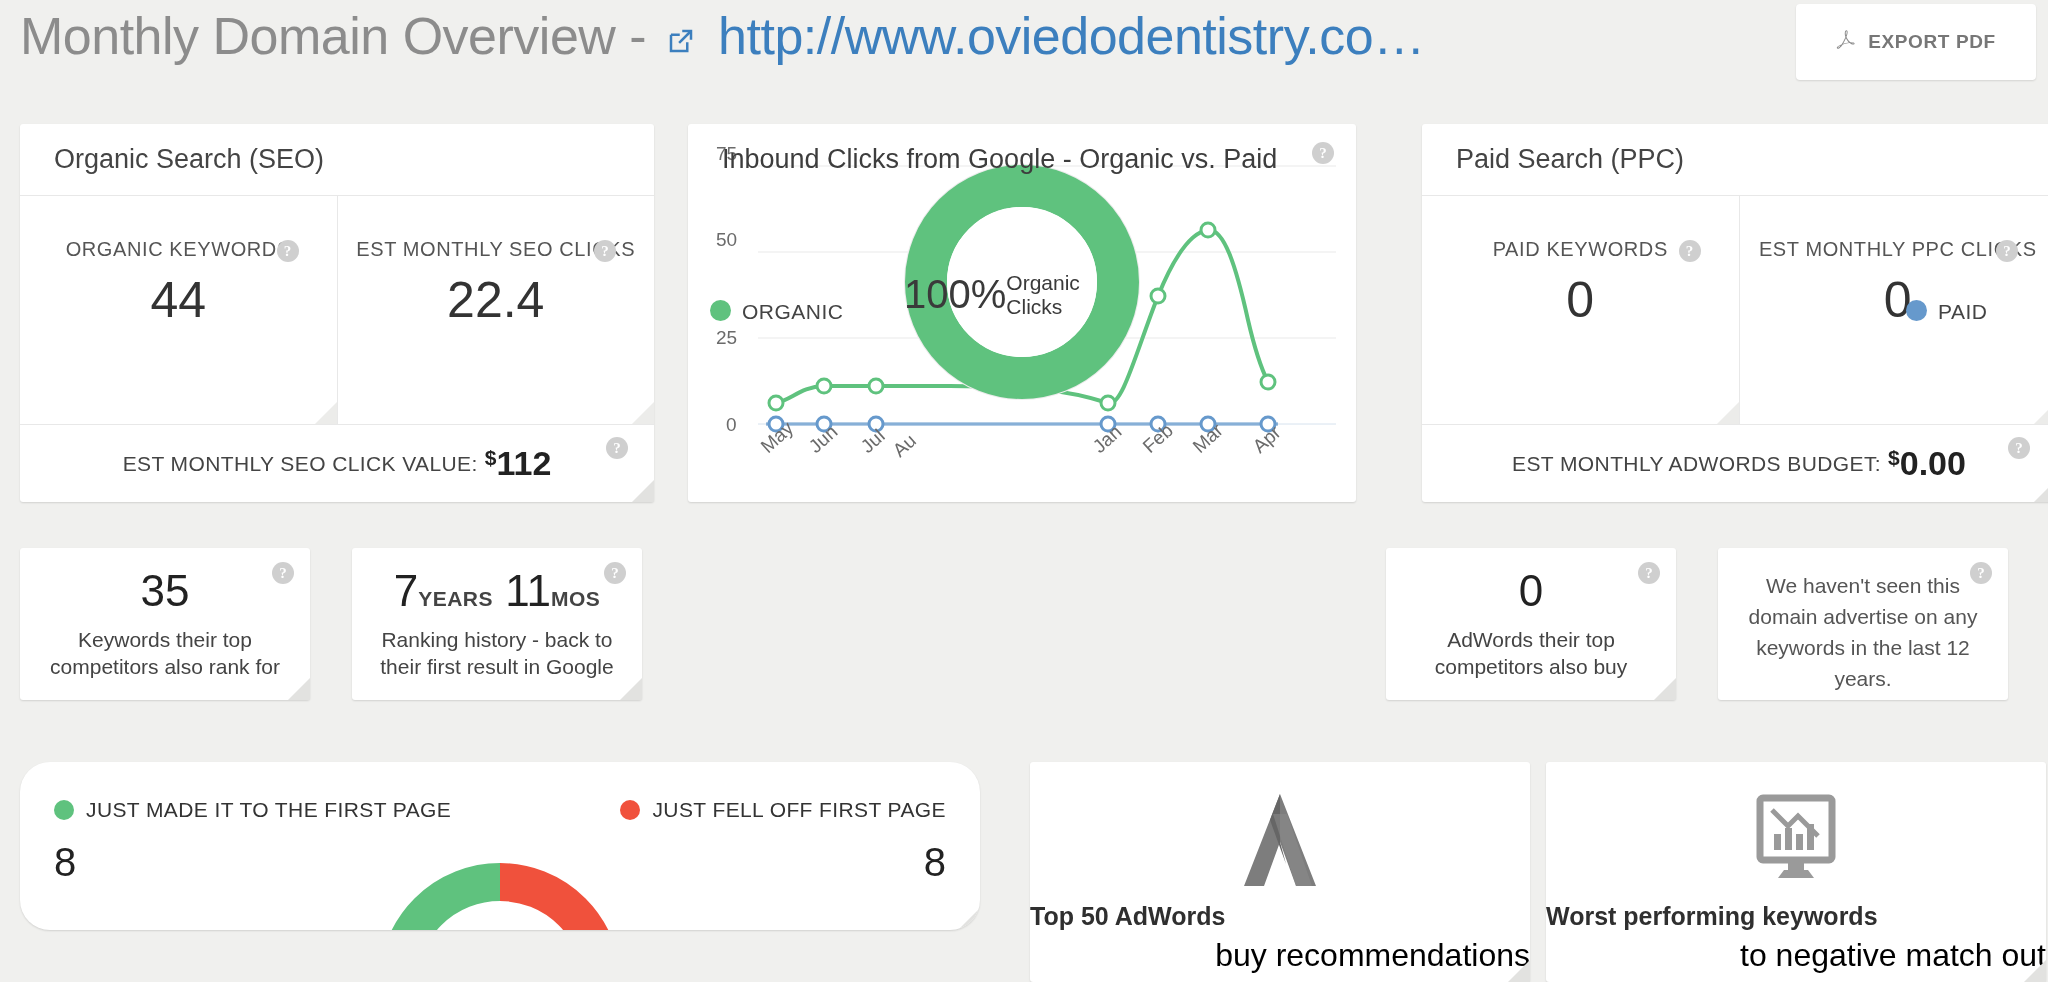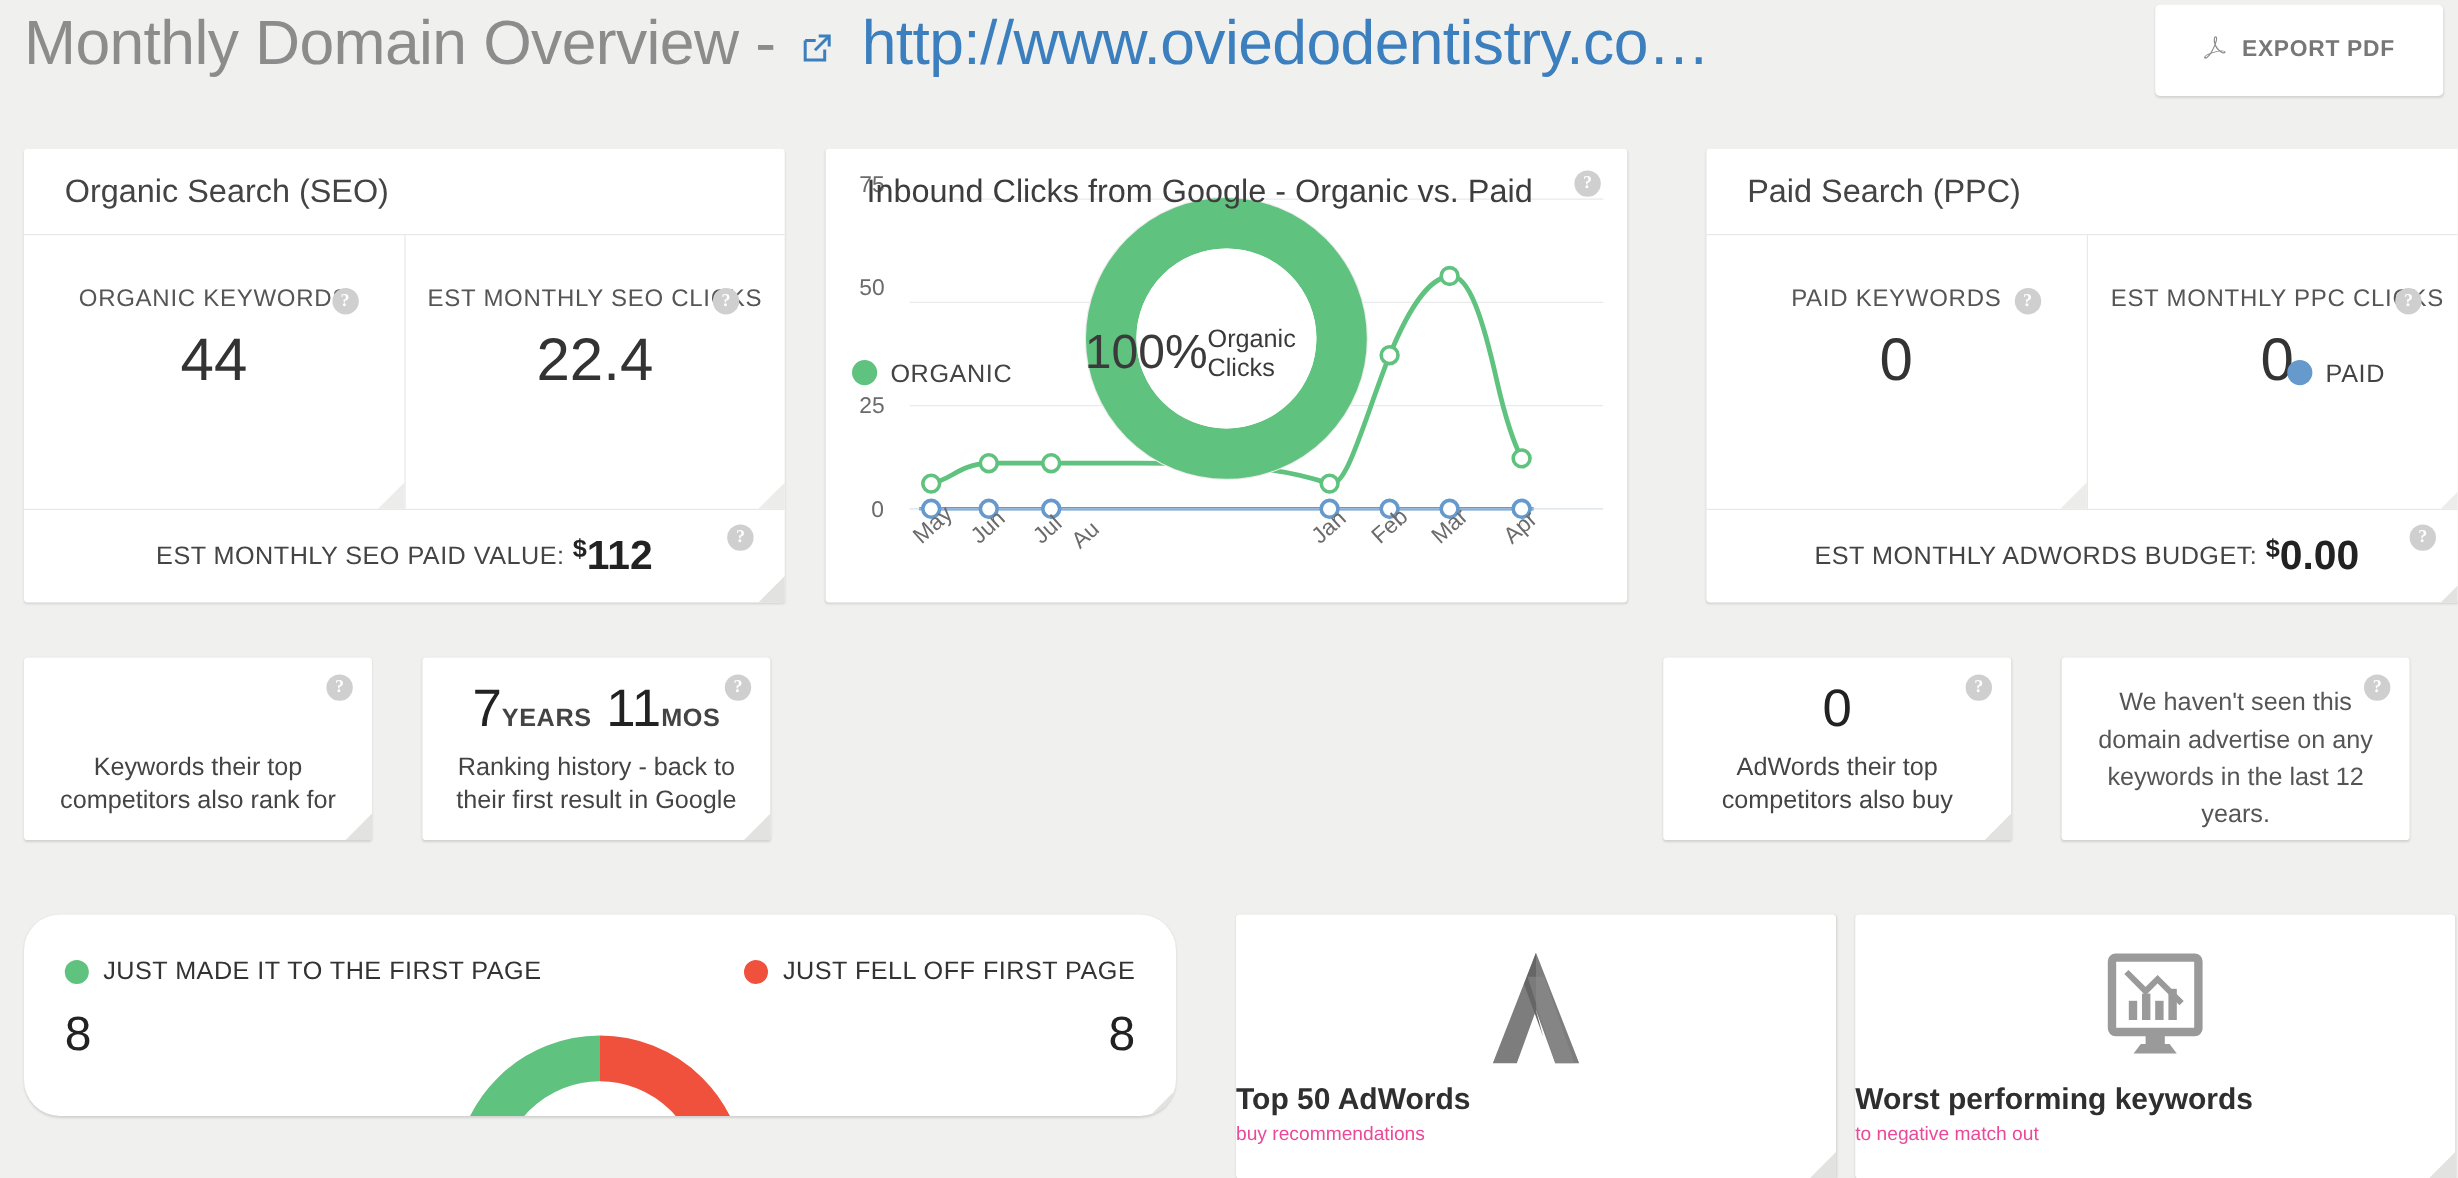--- a/index.html
+++ b/index.html
@@ -168,21 +168,21 @@
   .promo-b { left: 1546px; width: 500px; }
   .promo-icon {
     position: absolute; left: 50%; top: 22px; transform: translateX(-50%);
   }
   .promo-title {
     position: absolute; left: 0; top: 140px; width: 100%;
     text-align: left; font-size: 25px; font-weight: 700; color: #2f2f2f;
   }
   .promo-sub {
     position: absolute; left: 0; top: 175px; width: 100%;
-    text-align: left; font-size: 16px; font-weight: 400; color: #ec4899;
+    text-align: right; font-size: 32px; font-weight: 400; color: #000000;
   }
 </style>
 </head>
 <body>
 
 <div class="page">
 
   <div class="header">
     <div class="page-title">
       <span>Monthly Domain Overview</span>
@@ -221,21 +221,21 @@
       </div>
       <div class="metric">
         <div class="metric-label">EST MONTHLY SEO CLICKS</div>
         <div class="metric-value">22.4</div>
         <div class="help">?</div>
         <div class="fold"></div>
       </div>
     </div>
 
     <div class="value-row">
-      <span class="label">EST MONTHLY SEO PAID VALUE:</span>
+      <span class="label">EST MONTHLY SEO CLICK VALUE:</span>
       <span class="amount"><span class="cur">$</span><span>112</span></span>
       <div class="help">?</div>
     </div>
     <div class="fold"></div>
   </div>
 
   <div class="card chart-card">
     <svg class="chart-svg" width="668" height="378">
 
       <line x1="70" y1="42" x2="648" y2="42" stroke="#e9e9e9" stroke-width="1"></line>
@@ -345,20 +345,21 @@
 
     <div class="value-row">
       <span class="label">EST MONTHLY ADWORDS BUDGET:</span>
       <span class="amount"><span class="cur">$</span><span>0.00</span></span>
       <div class="help">?</div>
     </div>
     <div class="fold"></div>
   </div>
 
   <div class="card mini mini-a">
+    <div class="mini-big">35</div>
     <div class="mini-desc">Keywords their top competitors also rank for</div>
     <div class="help">?</div>
     <div class="fold"></div>
   </div>
 
   <div class="card mini mini-b">
     <div class="mini-big"><span>7</span><span class="unit">YEARS</span> <span>11</span><span class="unit">MOS</span></div>
     <div class="mini-desc">Ranking history - back to their first result in Google</div>
     <div class="help">?</div>
     <div class="fold"></div>

